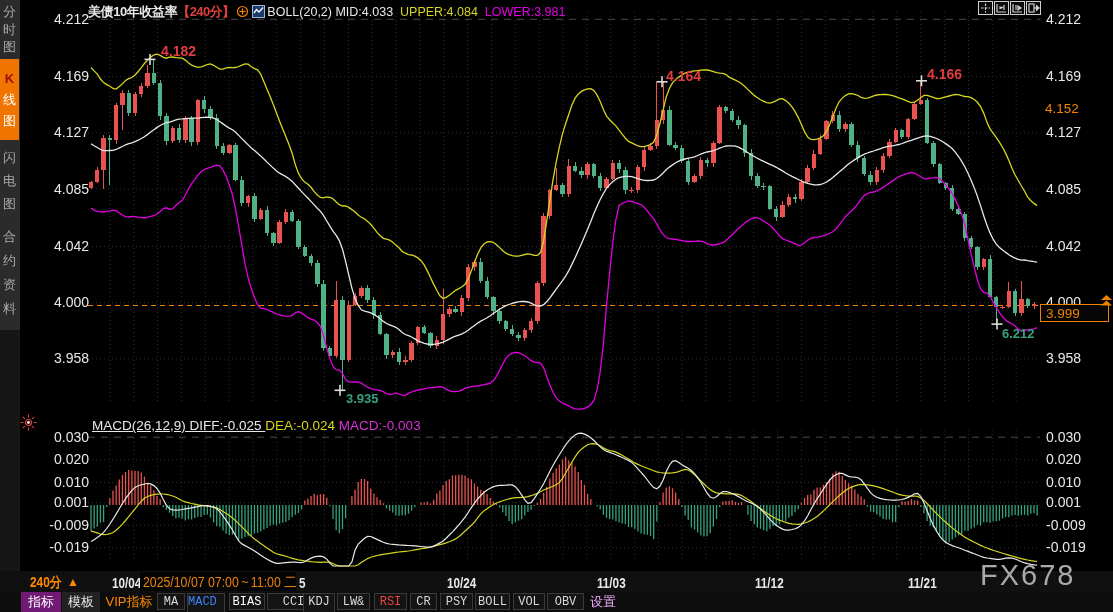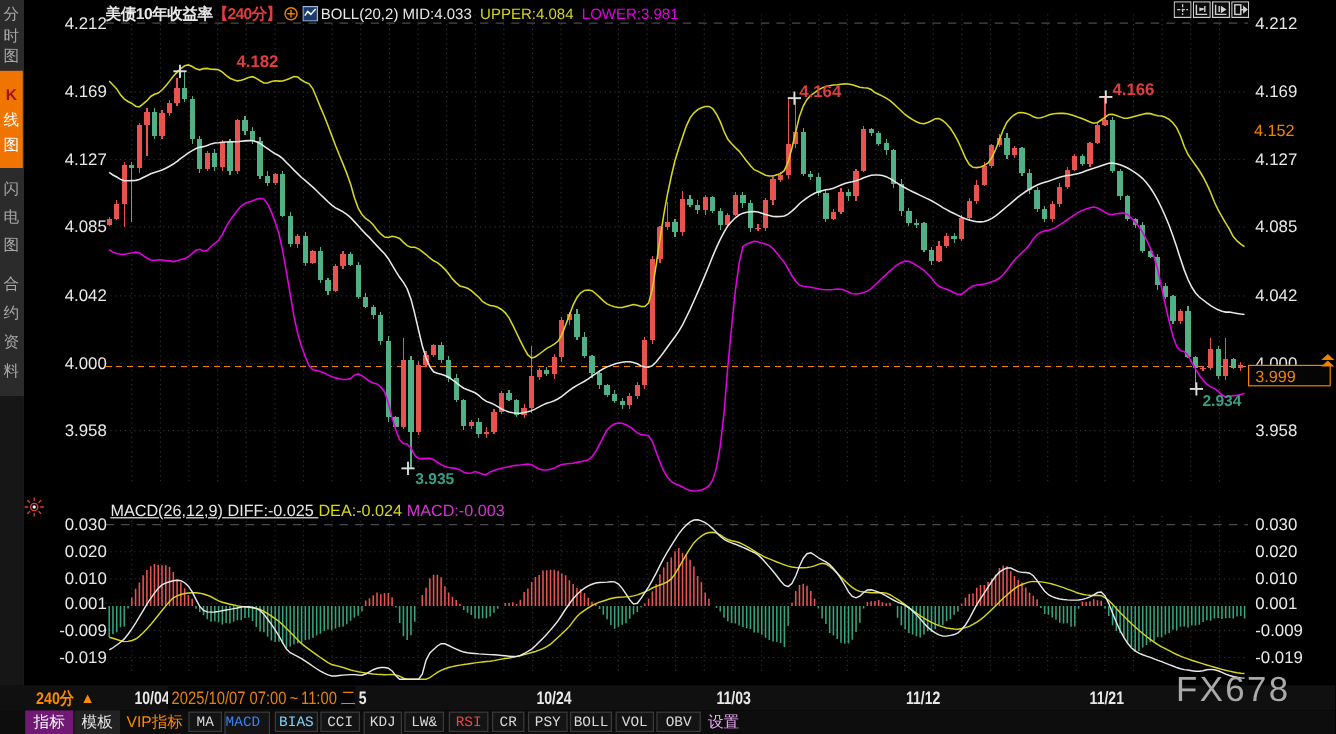--- a/index.html
+++ b/index.html
@@ -758,25 +758,25 @@
 <span style="color:#d633d6;">MACD:-0.003</span>
 </div>
 
 <div style="position:absolute;left:1040px;top:99px;width:73px;height:19px;background:#000;color:#f08200;font:13.5px 'Liberation Sans';line-height:19px;padding-left:5px;">4.152</div>
 <div style="position:absolute;left:1040px;top:304px;width:69px;height:18px;background:#050505;border:1px solid #f08200;color:#f08200;font:13.5px 'Liberation Sans';line-height:18px;padding-left:5px;">3.999</div>
 <svg style="position:absolute;left:1100px;top:295px;" width="13" height="12">
     <polygon points="6.5,0 12,5 1,5" fill="#f08200"></polygon>
     <polygon points="6.5,5.5 12,10.5 1,10.5" fill="#f08200"></polygon>
   </svg>
 
-<div style="position:absolute;left:161px;top:43px;color:#e03e3e;font:bold 14px 'Liberation Sans';margin-left:36px;">4.182</div>
+<div style="position:absolute;left:161px;top:43px;color:#e03e3e;font:bold 14px 'Liberation Sans';">4.182</div>
 <div style="position:absolute;left:666px;top:68px;color:#e03e3e;font:bold 14px 'Liberation Sans';">4.164</div>
 <div style="position:absolute;left:927px;top:66px;color:#e03e3e;font:bold 14px 'Liberation Sans';">4.166</div>
 <div style="position:absolute;left:346px;top:391px;color:#36a183;font:bold 13px 'Liberation Sans';">3.935</div>
-<div style="position:absolute;left:1002px;top:326px;color:#36a183;font:bold 13px 'Liberation Sans';">2.934</div>
+<div style="position:absolute;left:1002px;top:326px;color:#36a183;font:bold 13px 'Liberation Sans';">6.212</div>
 
 <div style="position:absolute;left:0;top:0;width:20px;height:592px;background:#161616;border-right:1px solid #1a1a1a;font:13px 'Liberation Sans';text-align:center;line-height:17.5px;">
 <div style="position:absolute;left:0;top:0;width:20px;height:330px;background:#2b2b2b;"></div>
 <div style="position:relative;">
 <div style="padding-top:3px;">
         <div style="color:#a8a8a8;">分</div>
         <div style="color:#a8a8a8;">时</div>
         <div style="color:#a8a8a8;">图</div>
       </div>
 <div style="background:#f07400;margin-top:3px;padding:9px 0;line-height:21px;">
@@ -858,22 +858,22 @@
 <span style="position:absolute;left:908px;top:3px;color:#e8e8e8;font-size:15px;font-weight:bold;transform:scaleX(0.78);transform-origin:0 0;">11/21</span>
 </div>
 <div style="position:absolute;left:980px;top:559px;color:#a9a9a9;font:29px 'Liberation Sans';letter-spacing:2px;">FX678</div>
 
 <div style="position:absolute;left:0;top:592px;width:1113px;height:20px;background:#0d0d0d;font-family:'Liberation Sans';">
 <div style="position:absolute;left:21px;top:0;width:40px;height:20px;background:#701a75;color:#fff;font-size:13px;text-align:center;line-height:20px;">指标</div>
 <div style="position:absolute;left:62px;top:0;width:38px;height:20px;background:#222;color:#e8e8e8;font-size:13px;text-align:center;line-height:20px;">模板</div>
 <div style="position:absolute;left:103px;top:0;width:52px;height:20px;color:#ff8a00;font-size:13px;text-align:center;line-height:20px;">VIP指标</div>
 <div style="position:absolute;left:157px;top:1px;width:28px;height:17px;border:1px solid #3a3a3a;background:#141414;color:#d8d8d8;font:12px 'Liberation Mono';text-align:center;line-height:17px;">MA</div>
     <div style="position:absolute;left:187px;top:1px;width:38px;height:27px;border:1px solid #3a3a3a;background:#141414;color:#3b82f6;font:12px 'Liberation Mono';text-align:left;line-height:17px;">MACD</div>
-    <div style="position:absolute;left:229px;top:1px;width:36px;height:17px;border:1px solid #3a3a3a;background:#141414;color:#7dd3fc;font:12px 'Liberation Mono';text-align:center;line-height:17px;">BIAS</div>
-    <div style="position:absolute;left:267px;top:1px;width:33px;height:17px;border:1px solid #3a3a3a;background:#141414;color:#d8d8d8;font:12px 'Liberation Mono';text-align:center;line-height:17px;">CCI</div>
+    <div style="position:absolute;left:229px;top:1px;width:36px;height:17px;border:1px solid #3a3a3a;background:#141414;color:#ffffff;font:12px 'Liberation Mono';text-align:center;line-height:17px;">BIAS</div>
+    <div style="position:absolute;left:267px;top:1px;width:53px;height:17px;border:1px solid #3a3a3a;background:#141414;color:#d8d8d8;font:12px 'Liberation Mono';text-align:center;line-height:17px;">CCI</div>
     <div style="position:absolute;left:303px;top:1px;width:32px;height:27px;border:1px solid #3a3a3a;background:#141414;color:#d8d8d8;font:12px 'Liberation Mono';text-align:center;line-height:17px;">KDJ</div>
     <div style="position:absolute;left:337px;top:1px;width:33px;height:17px;border:1px solid #3a3a3a;background:#141414;color:#d8d8d8;font:12px 'Liberation Mono';text-align:center;line-height:17px;">LW&amp;</div>
     <div style="position:absolute;left:374px;top:1px;width:33px;height:17px;border:1px solid #3a3a3a;background:#141414;color:#ef4444;font:12px 'Liberation Mono';text-align:center;line-height:17px;">RSI</div>
     <div style="position:absolute;left:410px;top:1px;width:27px;height:17px;border:1px solid #3a3a3a;background:#141414;color:#d8d8d8;font:12px 'Liberation Mono';text-align:center;line-height:17px;">CR</div>
     <div style="position:absolute;left:440px;top:1px;width:33px;height:17px;border:1px solid #3a3a3a;background:#141414;color:#d8d8d8;font:12px 'Liberation Mono';text-align:center;line-height:17px;">PSY</div>
     <div style="position:absolute;left:475px;top:1px;width:35px;height:17px;border:1px solid #3a3a3a;background:#141414;color:#d8d8d8;font:12px 'Liberation Mono';text-align:center;line-height:17px;">BOLL</div>
     <div style="position:absolute;left:513px;top:1px;width:32px;height:17px;border:1px solid #3a3a3a;background:#141414;color:#d8d8d8;font:12px 'Liberation Mono';text-align:center;line-height:17px;">VOL</div>
     <div style="position:absolute;left:547px;top:1px;width:37px;height:17px;border:1px solid #3a3a3a;background:#141414;color:#d8d8d8;font:12px 'Liberation Mono';text-align:center;line-height:17px;">OBV</div>
 <div style="position:absolute;left:585px;top:0;width:36px;height:20px;color:#f0abfc;font-size:13px;text-align:center;line-height:20px;">设置</div>
 </div>

